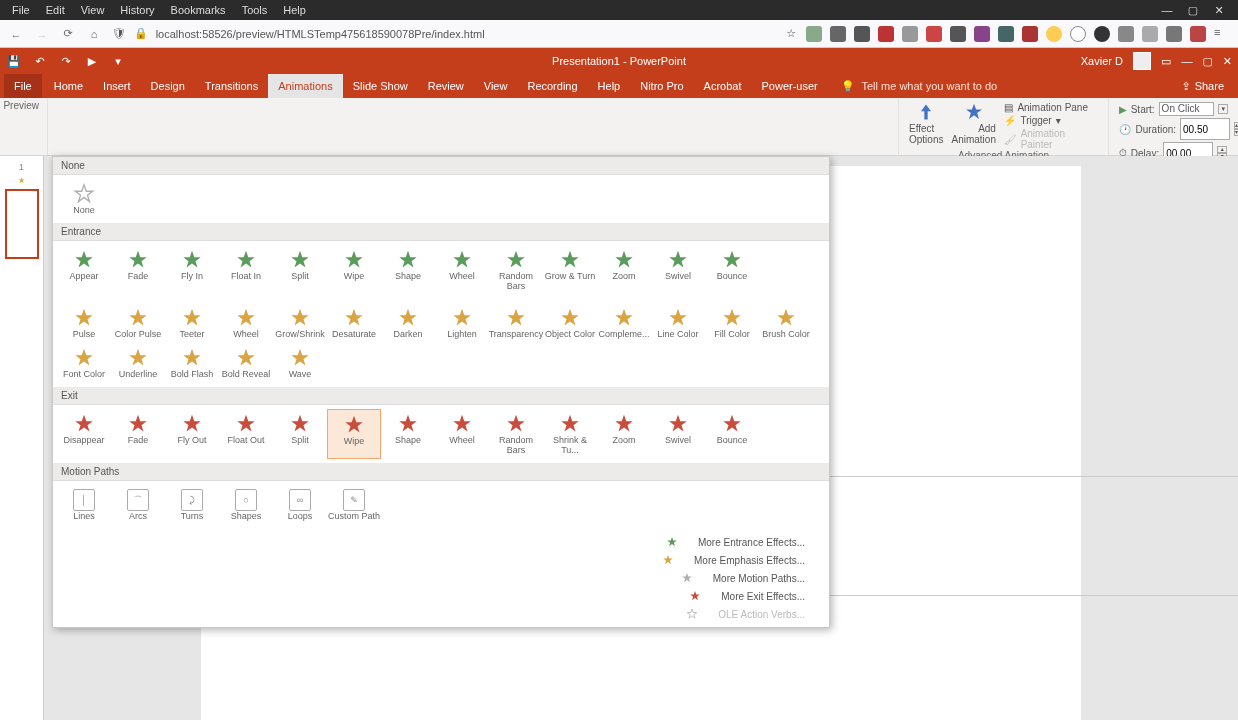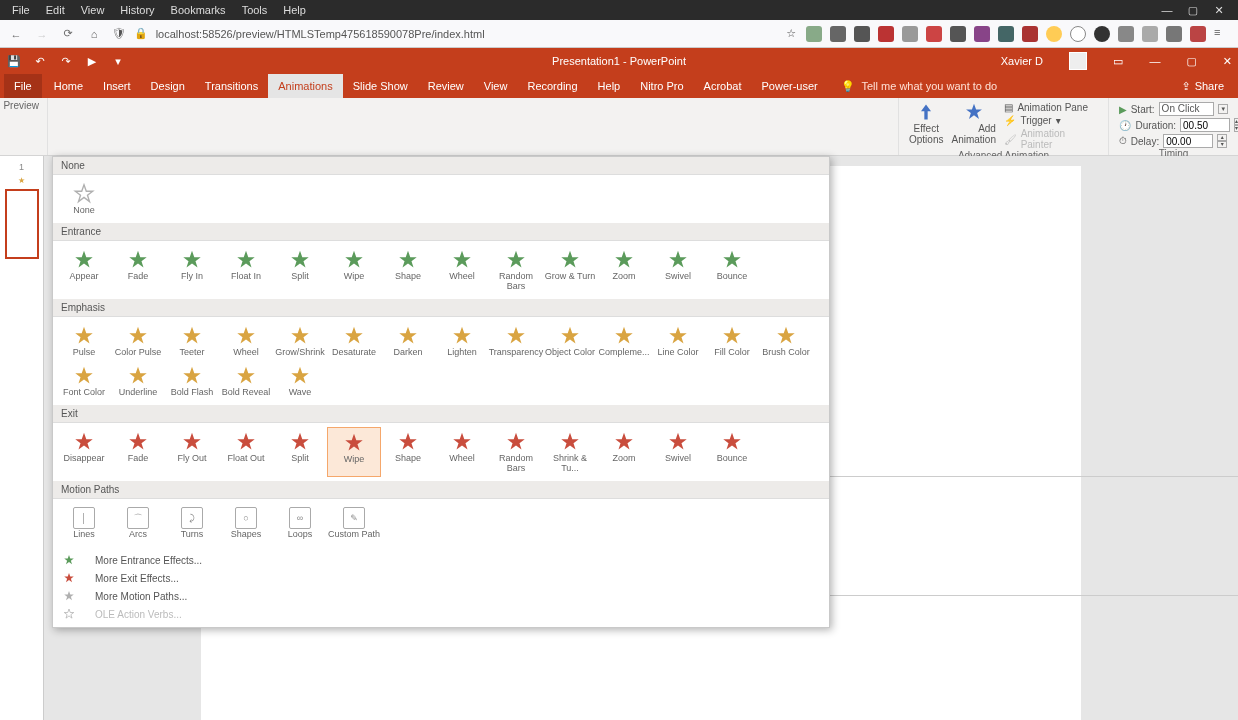--- a/index.html
+++ b/index.html
@@ -16,21 +16,21 @@
 .nav-btn { width: 16px; height: 16px; color: #666; display: flex; align-items: center; justify-content: center; }
 .url-bar { flex: 1; display: flex; align-items: center; gap: 8px; color: #555; font-size: 11px; }
 .ext-icons { display: flex; gap: 8px; align-items: center; }
 .ext-icons div { width: 16px; height: 16px; border-radius: 3px; background: #999; }
 
 
 .pp-titlebar { background: #c43e1c; height: 26px; display: flex; align-items: center; padding: 0 6px; color: #fff; font-size: 11px; position: relative; }
 .qat { display: flex; gap: 10px; align-items: center; }
 .qat-icon { width: 16px; height: 16px; display: flex; align-items: center; justify-content: center; }
 .pp-title { position: absolute; left: 50%; transform: translateX(-50%); }
-.pp-right { margin-left: auto; display: flex; align-items: center; gap: 26px; }
+.pp-right { margin-left: auto; display: flex; align-items: center; gap: 10px; }
 .avatar { width: 18px; height: 18px; background: #eee; border: 1px solid #fff; }
 
 
 .ribbon-tabs { background: #c43e1c; height: 24px; display: flex; align-items: center; padding-left: 4px; color: #fff; font-size: 11px; }
 .ribbon-tab { padding: 0 10px; height: 100%; display: flex; align-items: center; cursor: default; }
 .ribbon-tab.active { background: #e5e5e5; color: #c43e1c; }
 .ribbon-tab.file { background: #a53217; margin-right: 2px; }
 .tell-me { display: flex; align-items: center; gap: 6px; color: #ffe0d5; padding-left: 14px; }
 .share-btn { margin-left: auto; padding: 0 14px; display: flex; align-items: center; gap: 4px; }
 
@@ -42,21 +42,21 @@
 .star-big { width: 20px; height: 20px; }
 
 .right-groups { margin-left: auto; display: flex; }
 .rg { display: flex; flex-direction: column; padding: 4px 10px; border-left: 1px solid #e1e1e1; }
 .rg-top { display: flex; gap: 8px; align-items: flex-start; flex: 1; }
 .rg-item { display: flex; flex-direction: column; align-items: center; font-size: 10px; color: #555; gap: 1px; }
 .rg-item .arrow-up { width: 20px; height: 20px; color: #4472c4; }
 .rg-side { display: flex; flex-direction: column; gap: 2px; font-size: 10px; color: #555; }
 .rg-side div { display: flex; align-items: center; gap: 4px; }
 .timing-row { display: flex; align-items: center; gap: 4px; font-size: 10px; color: #555; }
-.timing-input { width: 50px; height: 14px; border: 1px solid #aaa; background: #fff; font-size: 10px; padding: 0 2px; }
+.timing-input { width: 50px; height: 22px; border: 1px solid #aaa; background: #fff; font-size: 10px; padding: 0 2px; }
 .spinner { width: 10px; display: flex; flex-direction: column; }
 .spinner div { height: 7px; border: 1px solid #aaa; font-size: 6px; line-height: 4px; text-align: center; }
 .select-start { border: 1px solid #aaa; background: #fff; font-size: 10px; height: 14px; padding: 0 2px; width: 56px; }
 .reorder-col { display: flex; flex-direction: column; gap: 1px; font-size: 10px; color: #555; }
 .reorder-col .dim { color: #bbb; }
 
 
 .main { display: flex; height: calc(720px - 20px - 28px - 26px - 24px - 58px); background: #e6e6e6; position: relative; }
 .slide-panel { width: 44px; background: #fff; border-right: 1px solid #ccc; padding: 6px 2px; display: flex; flex-direction: column; gap: 4px; align-items: center; }
 .slide-num { font-size: 9px; color: #888; }
@@ -68,21 +68,21 @@
 .sub-ph span { color: #888; font-size: 20px; }
 
 
 .gallery { position: absolute; left: 52px; top: 0; width: 778px; background: #fff; border: 1px solid #c9c9c9; box-shadow: 2px 2px 8px rgba(0,0,0,0.3); z-index: 50; }
 .gallery-section-hdr { background: #edebe9; padding: 3px 8px; font-size: 10px; color: #555; border-bottom: 1px solid #ddd; }
 .gallery-row { display: flex; flex-wrap: wrap; padding: 4px 4px; gap: 0; }
 .gallery-item { width: 54px; display: flex; flex-direction: column; align-items: center; padding: 4px 0; font-size: 9px; color: #666; text-align: center; }
 .gallery-item.selected { border: 1px solid #f5a76b; background: #fce8d8; }
 .gallery-star { width: 22px; height: 22px; }
 .gallery-more { padding: 4px 0; }
-.gallery-more-item { display: flex; align-items: center; gap: 20px; padding: 3px 10px; font-size: 10px; color: #555; }
+.gallery-more-item { display: flex; align-items: center; gap: 20px; padding: 3px 24px; font-size: 10px; color: #555; justify-content: flex-end; }
 .gallery-more-item .mstar { width: 12px; height: 12px; }
 .gallery-more-item.dim { color: #bbb; }
 
 
 .star-green path { fill: #5b9b5b; }
 .star-gold path { fill: #d9a441; }
 .star-red path { fill: #c94d3d; }
 .star-gray path { fill: #b0b0b0; }
 .star-gray-outline path { fill: none; stroke: #b0b0b0; stroke-width: 1.5; }
 .motion-icon { width: 22px; height: 22px; border: 1px solid #aaa; border-radius: 2px; display:flex; align-items:center; justify-content:center; color:#888; font-size:9px;}
@@ -195,21 +195,21 @@
 
   <div style="flex:1"></div>
 
   <div class="right-groups">
     <div class="rg" style="width:210px">
       <div class="rg-top">
         <div class="rg-item">
           <svg class="arrow-up" viewBox="0 0 24 24">
               <path fill="#4472c4" d="M12 3l6 8h-4v10h-4V11H6z"></path>
             </svg>
-          <span style="white-space:pre-line;text-align:center">Effect
+          <span style="white-space:pre-line;text-align:left">Effect
 Options</span>
         </div>
         <div class="rg-item">
           <svg class="star-big" viewBox="0 0 24 24">
               <path fill="#4472c4" d="M12 2l2.5 7h7l-5.7 4.3 2.2 7-6-4.5-6 4.5 2.2-7L2.5 9h7z"></path>
             </svg>
           <span style="white-space:pre-line;text-align:right">Add
 Animation</span>
         </div>
         <div class="rg-side">
@@ -365,21 +365,20 @@
           <span>Swivel</span>
         </div>
         <div class="gallery-item">
           <svg class="gallery-star star-green" viewBox="0 0 24 24">
             <path d="M12 2l2.5 7h7l-5.7 4.3 2.2 7-6-4.5-6 4.5 2.2-7L2.5 9h7z"></path>
           </svg>
           <span>Bounce</span>
         </div>
       </div>
 
-    <div class="gallery-section-hdr">Emphasis</div>
     <div class="gallery-row" id="row-emphasis">
         <div class="gallery-item">
           <svg class="gallery-star star-gold" viewBox="0 0 24 24">
             <path d="M12 2l2.5 7h7l-5.7 4.3 2.2 7-6-4.5-6 4.5 2.2-7L2.5 9h7z"></path>
           </svg>
           <span>Pulse</span>
         </div>
         <div class="gallery-item">
           <svg class="gallery-star star-gold" viewBox="0 0 24 24">
             <path d="M12 2l2.5 7h7l-5.7 4.3 2.2 7-6-4.5-6 4.5 2.2-7L2.5 9h7z"></path>
@@ -601,31 +600,37 @@
       </div>
 
     <div class="gallery-more">
       <div class="gallery-more-item">
         <svg class="mstar star-green" viewBox="0 0 24 24">
             <path d="M12 2l2.5 7h7l-5.7 4.3 2.2 7-6-4.5-6 4.5 2.2-7L2.5 9h7z"></path>
           </svg>
         <span>More Entrance Effects...</span>
       </div>
       <div class="gallery-more-item">
-        <svg class="mstar star-red" viewBox="0 0 24 24">
-            <path d="M12 2l2.5 7h7l-5.7 4.3 2.2 7-6-4.5-6 4.5 2.2-7L2.5 9h7z"></path>
-          </svg>
-        <span>More Exit Effects...</span>
+        <svg class="mstar star-gold" viewBox="0 0 24 24">
+            <path d="M12 2l2.5 7h7l-5.7 4.3 2.2 7-6-4.5-6 4.5 2.2-7L2.5 9h7z"></path>
+          </svg>
+        <span>More Emphasis Effects...</span>
       </div>
       <div class="gallery-more-item">
         <svg class="mstar star-gray" viewBox="0 0 24 24">
             <path d="M12 2l2.5 7h7l-5.7 4.3 2.2 7-6-4.5-6 4.5 2.2-7L2.5 9h7z"></path>
           </svg>
         <span>More Motion Paths...</span>
       </div>
+      <div class="gallery-more-item">
+        <svg class="mstar star-red" viewBox="0 0 24 24">
+            <path d="M12 2l2.5 7h7l-5.7 4.3 2.2 7-6-4.5-6 4.5 2.2-7L2.5 9h7z"></path>
+          </svg>
+        <span>More Exit Effects...</span>
+      </div>
       <div class="gallery-more-item dim">
         <svg class="mstar star-gray-outline" viewBox="0 0 24 24">
             <path d="M12 2l2.5 7h7l-5.7 4.3 2.2 7-6-4.5-6 4.5 2.2-7L2.5 9h7z"></path>
           </svg>
         <span>OLE Action Verbs...</span>
       </div>
     </div>
   </div>
 </div>
 

